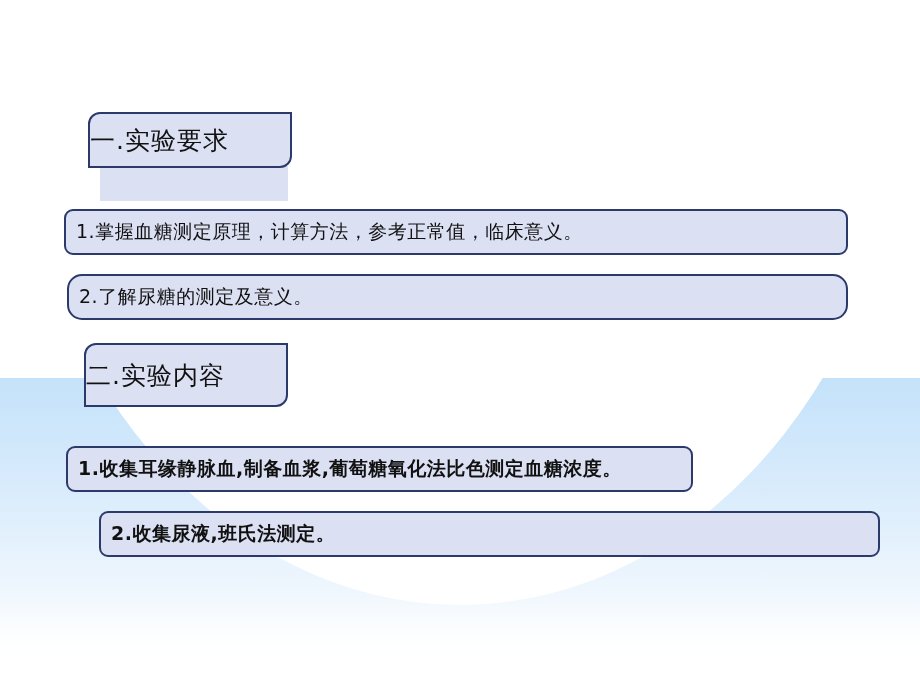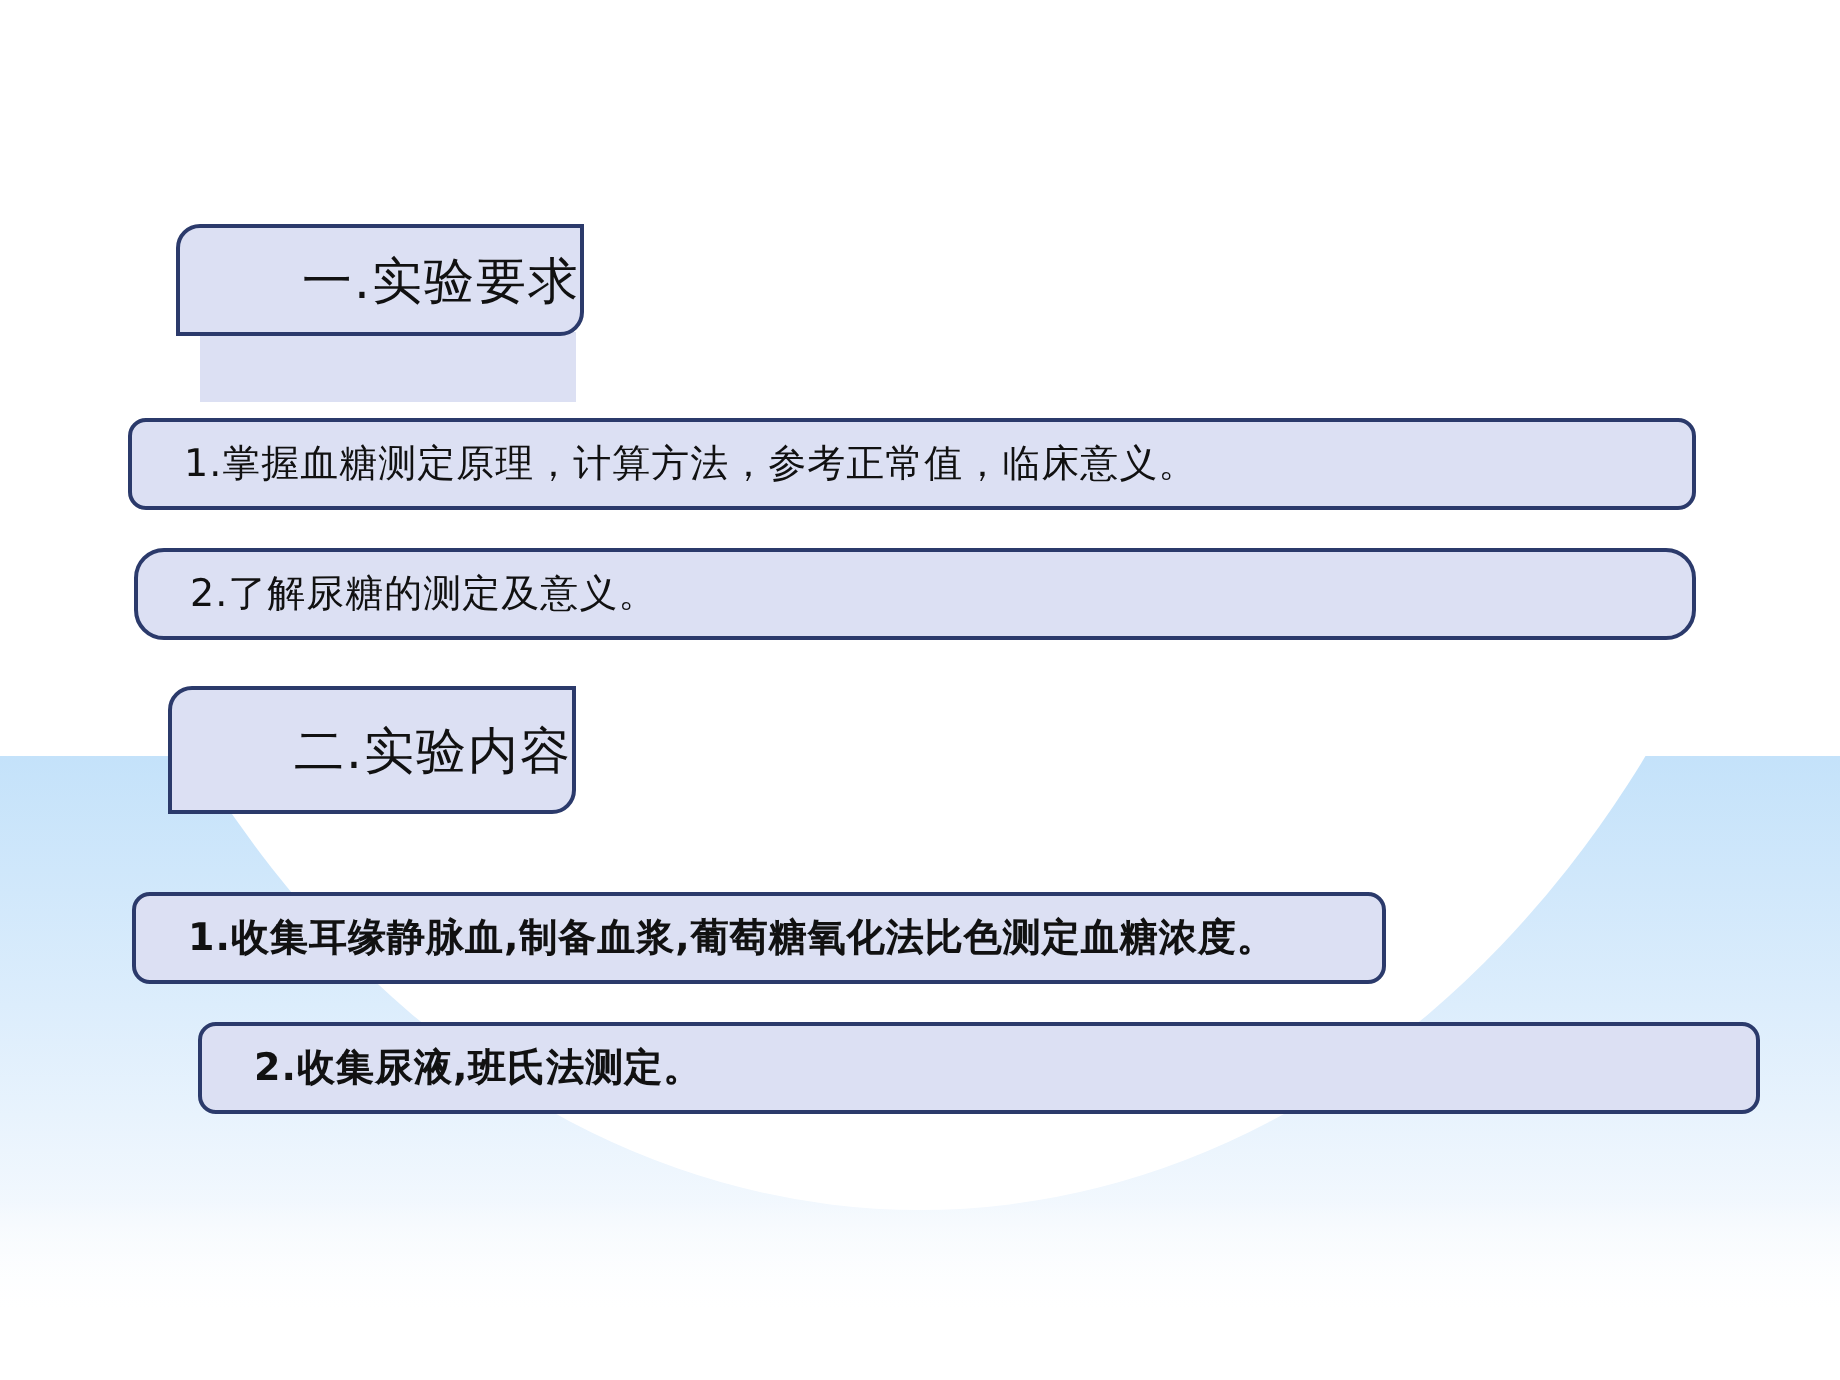--- a/index.html
+++ b/index.html
@@ -20,38 +20,38 @@
   .bg-fade {
     position:absolute; left:0; top:600px; width:920px; height:90px;
     background: linear-gradient(to bottom, rgba(255,255,255,0) 0%, #ffffff 60%);
   }
   .heading {
     position:absolute;
     background:#dce0f3;
     border:2px solid #2b3a6b;
     border-radius:12px 0 12px 0;
     box-sizing:border-box;
-    display:flex; align-items:center; justify-content:flex-end;
+    display:flex; align-items:center; justify-content:flex-start;
     font-size:25px; color:#111;
     letter-spacing:1px;
   }
   .heading1 { left:88px; top:112px; width:204px; height:56px; }
   .heading1-tail {
     position:absolute; left:100px; top:166px; width:188px; height:35px;
     background:#dce0f3;
   }
   .heading2 { left:84px; top:343px; width:204px; height:64px; }
   .item {
     position:absolute;
     background:#dce0f3;
     border:2px solid #2b3a6b;
     border-radius:9px;
     box-sizing:border-box;
     display:flex; align-items:center;
-    padding-left:26px;
+    padding-left:10px;
     font-size:19px; color:#111;
     white-space:nowrap;
     letter-spacing:0.5px;
   }
   .item1 { left:64px; top:209px; width:784px; height:46px; }
   .item2 { left:67px; top:274px; width:781px; height:46px;border-radius:15px; }
   .item3 { left:66px; top:446px; width:627px; height:46px; font-weight:bold; }
   .item4 { left:66px; top:511px; width:781px; height:46px; font-weight:bold;margin-left:33px; }
 </style>
 </head>

